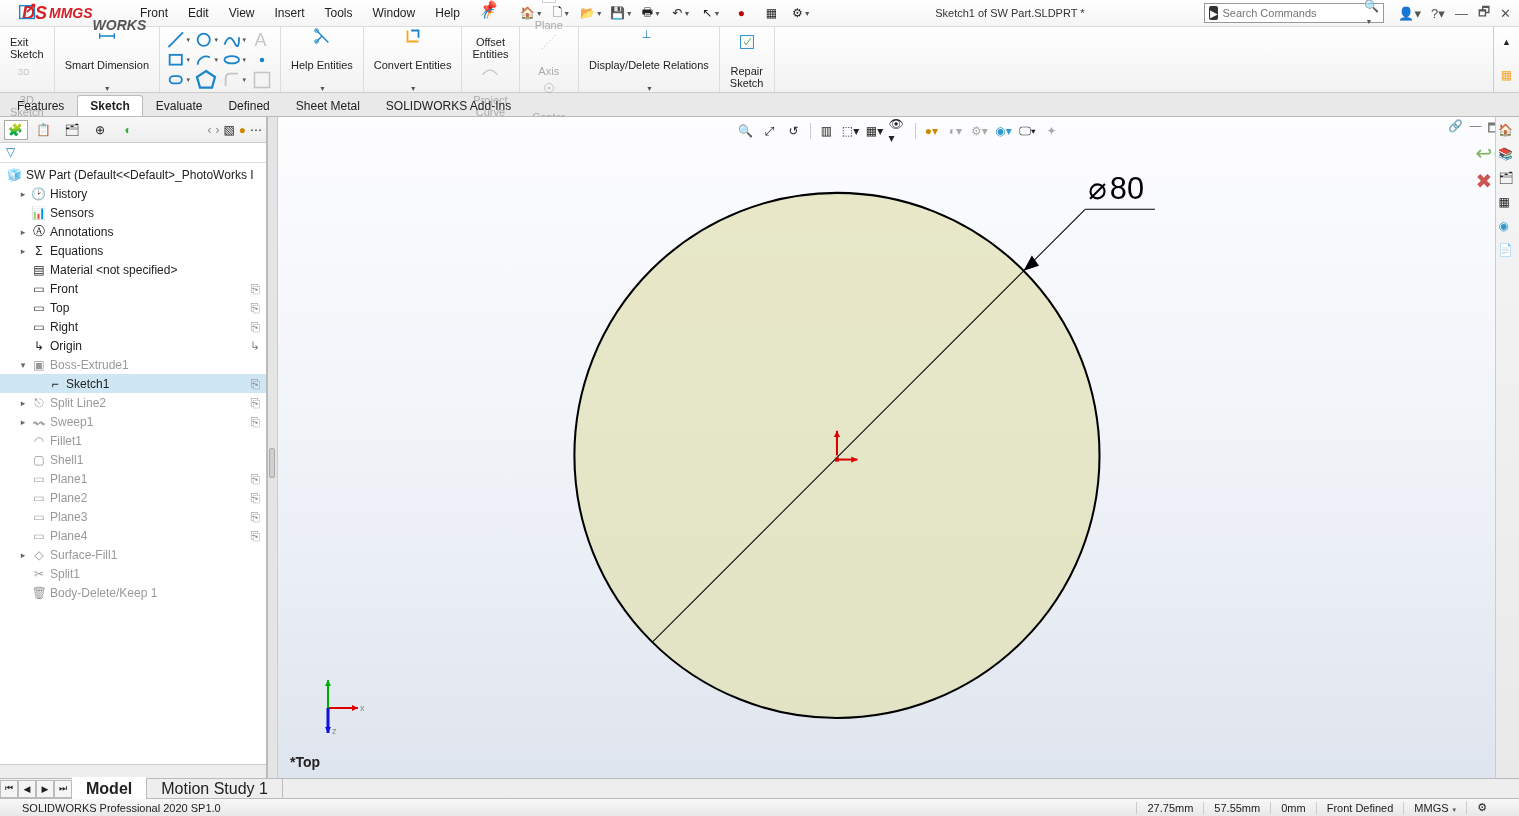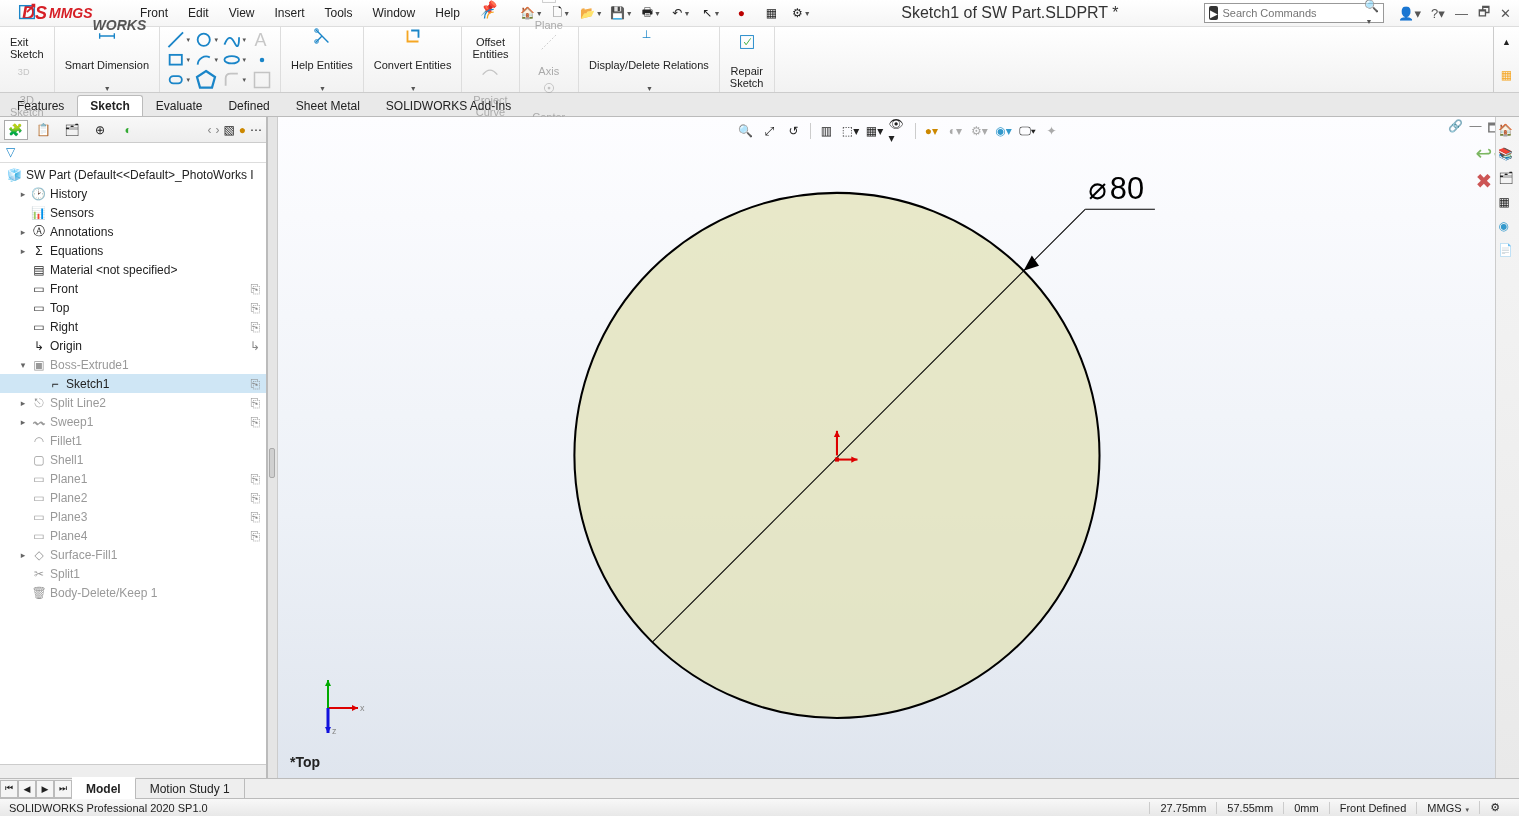--- a/index.html
+++ b/index.html
@@ -10,21 +10,21 @@
 .sw-logo { width: 130px; height: 27px; display: flex; align-items: center; padding-left: 22px; font-weight: bold; font-style: italic; font-size: 14px; }
 .sw-logo .ds { color: #d61f26; font-size: 18px; font-style: italic; margin-right: 2px; }
 .sw-logo .sw1 { color: #d61f26; }
 .sw-logo .sw2 { color: #555; margin-top: 24px; }
 .menubar { display: flex; }
 .menu-item { padding: 0 10px; line-height: 27px; cursor: default; }
 .pin { padding: 0 10px; color: #1a85c8; font-size: 14px; }
 .toolbar-small { display: flex; align-items: center; gap: 2px; padding-left: 10px; }
 .tb-btn { width: 28px; height: 22px; display: flex; align-items: center; justify-content: center; border-right: 0; position: relative; }
 .dd { font-size: 7px; color: #555; margin-left: 1px; }
-.doc-title-area { flex: 1; text-align: center; font-size: 16px; color: #333; }
+.doc-title-area { flex: 1; text-align: center; font-size: 11px; color: #333; }
 .search-box { width: 180px; height: 20px; border: 1px solid #999; background: #fff; display: flex; align-items: center; padding: 0 4px; margin-right: 6px; }
 .search-box .sbi { width: 14px; height: 14px; background: #333; border-radius: 2px; margin-right: 4px; display: flex; align-items: center; justify-content: center; }
 .search-box input { flex: 1; border: none; outline: none; font-size: 11px; color: #888; }
 .search-box .mag { color: #005; }
 .win-ctrls { display: flex; align-items: center; gap: 10px; padding: 0 8px; color: #555; font-size: 13px; }
 
 
 .ribbon { height: 66px; background: linear-gradient(#fff,#f2f2f2); border-bottom: 1px solid #ccc; display: flex; }
 .rib-group { display: flex; flex-direction: column; align-items: center; justify-content: center; padding: 2px 6px; border-right: 1px solid #ddd; }
 .rib-big { display: flex; flex-direction: column; align-items: center; font-size: 11px; line-height: 12px; gap: 12px; padding: 0 4px; }
@@ -75,25 +75,25 @@
 .right-bar { position: absolute; right: 0; top: 0; width: 24px; background: linear-gradient(#f5f5f5,#e9e9e9); height: 100%; border-left: 1px solid #ccc; display: flex; flex-direction: column; align-items: center; gap: 6px; padding-top: 6px; }
 .right-bar .rb { width: 18px; height: 18px; }
 .triad { position: absolute; left: 30px; bottom: 40px; }
 .view-label { position: absolute; left: 12px; bottom: 8px; font-size: 14px; font-weight: bold; }
 .sketch-svg { position: absolute; inset: 0; }
 
 
 .bottom-tabs { height: 20px; background: #eee; border-top: 1px solid #bbb; display: flex; align-items: center; }
 .bt-nav { display: flex; }
 .bt-nav div { width: 18px; height: 18px; border: 1px solid #bbb; background: #f5f5f5; display: flex; align-items: center; justify-content: center; font-size: 9px; }
-.bt-tab { padding: 0 14px; line-height: 20px; border-right: 1px solid #bbb; font-size: 12px; }
+.bt-tab { padding: 0 14px; line-height: 20px; border-right: 1px solid #bbb; font-size: 16px; }
 .bt-tab.active { background: #fff; font-weight: bold; border-top: 2px solid #fff; margin-top: -1px; }
 
 
-.status { height: 18px; background: linear-gradient(#f8f8f8,#e8e8e8); border-top: 1px solid #bbb; display: flex; align-items: center; font-size: 11px; padding: 0 9px; }
+.status { height: 18px; background: linear-gradient(#f8f8f8,#e8e8e8); border-top: 1px solid #bbb; display: flex; align-items: center; font-size: 11px; padding: 0 22px; }
 .status .sp { flex: 1; }
 .status .cell { padding: 0 10px; border-left: 1px solid #ccc; }
 </style>
 </head>
 <body>
 
 <div class="titlebar">
   <div class="sw-logo">
     <span class="ds">DS</span>
     <span class="sw1">MMGS</span>

